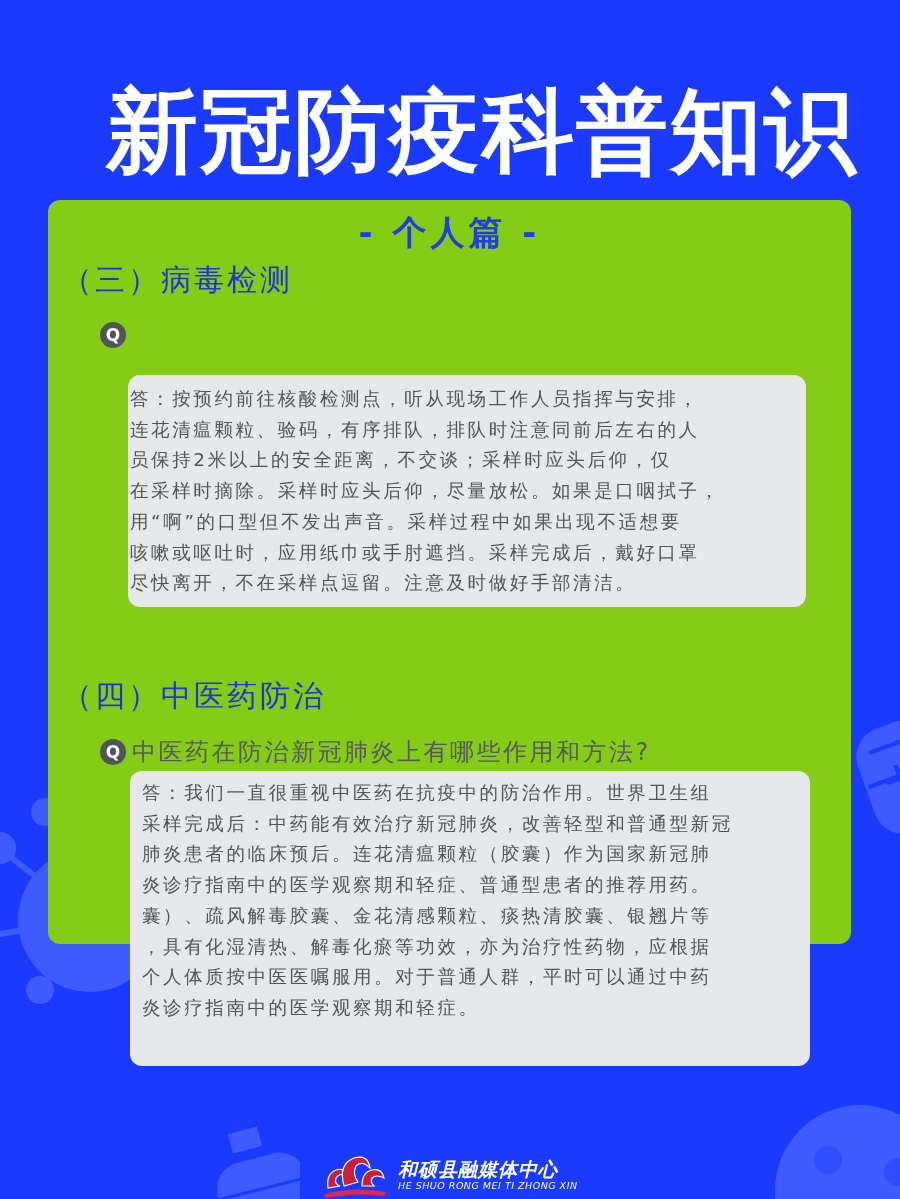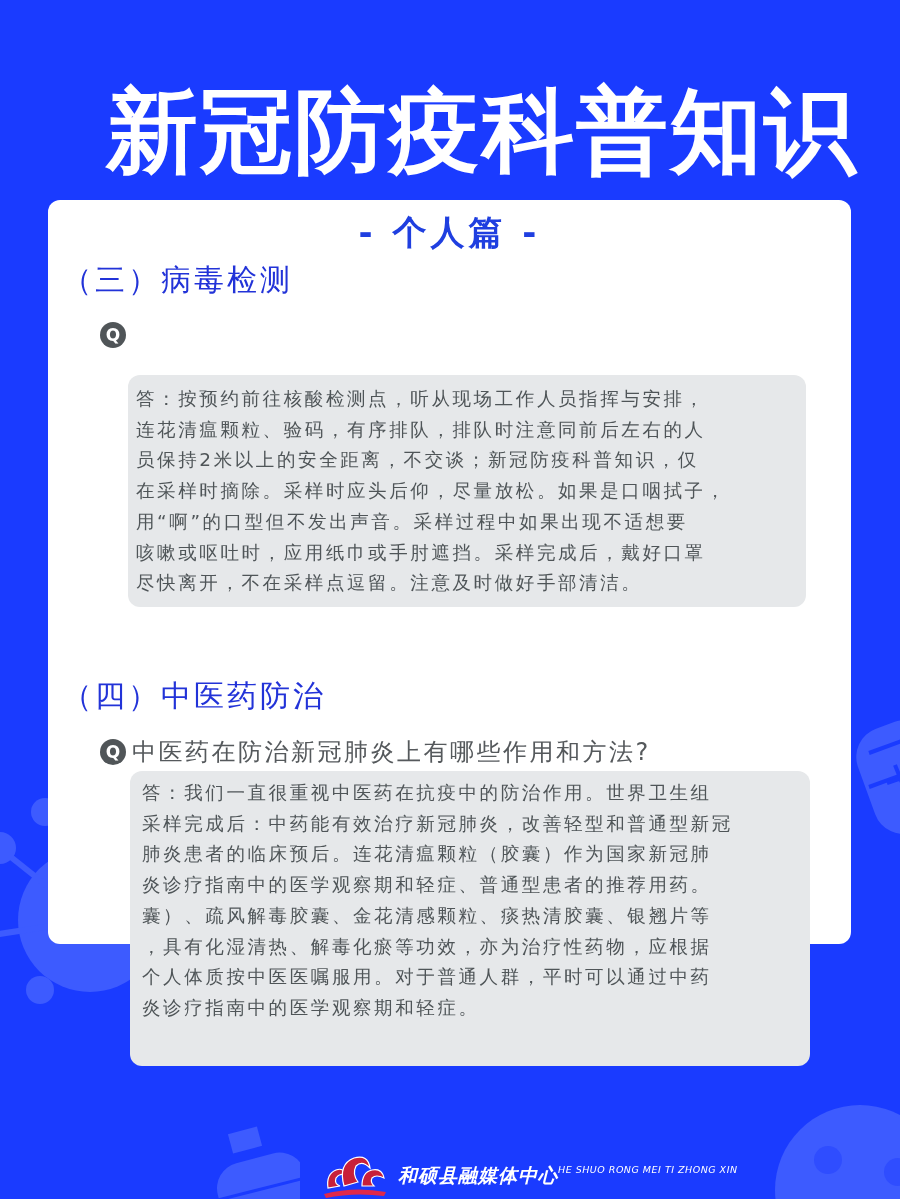--- a/index.html
+++ b/index.html
@@ -14,21 +14,21 @@
   .virus-right { left:770px; top:1040px; width:200px; height:170px; }
   .bottle-bottom { left:210px; top:1120px; width:90px; height:90px; }
 
   .main-title {
     position:absolute; left:0; top:86px; width:900px; text-align:center;
     color:#ffffff; font-size:92px; font-weight:bold; letter-spacing:2px;
     line-height:1; white-space:nowrap;padding-left:32px;
   }
   .card {
     position:absolute; left:48px; top:200px; width:803px; height:744px;
-    background:#ffffff; border-radius:12px;
+    background:#84cc16; border-radius:12px;
   }
   .subtitle {
     position:absolute; left:0; top:12px; width:803px; text-align:center;
     color:#1f3fe0; font-size:34px; font-weight:bold; line-height:40px; letter-spacing:4px;
   }
   .section-head {
     position:absolute; left:14px; color:#2233d8; font-size:30px; line-height:36px;
     letter-spacing:3px; white-space:nowrap;
   }
   .section-3 { top:62px; }
@@ -42,29 +42,29 @@
   .q-badge {
     width:26px; height:26px; border-radius:50%; background:#505558; color:#fff;
     display:inline-flex; align-items:center; justify-content:center;
     font-weight:bold; font-size:17px; margin-right:6px; flex-shrink:0; letter-spacing:0;
   }
   .answer {
     position:absolute; background:#e6e8ea; border-radius:12px;
     color:#4f5558; font-size:18.5px; line-height:30.7px; letter-spacing:2.6px;
     box-sizing:border-box; text-align:justify;
   }
-  .a1 { left:80px; top:175px; width:678px; height:232px; padding:9px 10px 0 8px; }
+  .a1 { left:80px; top:175px; width:678px; height:232px; padding:9px 10px 0 2px; }
   .a2 { left:82px; top:571px; width:680px; height:295px; padding:7px 20px 0 12px; }
   .answer .line { display:block; white-space:nowrap; }
 
   .footer {
     position:absolute; left:318px; top:1152px; display:flex; align-items:center;
   }
   .logo { width:72px; height:46px; margin-right:8px; }
-  .footer-text { display:flex; flex-direction:row; }
+  .footer-text { display:flex; flex-direction:column; }
   .footer-cn { color:#ffffff; font-size:19px; font-style:italic; font-weight:bold; letter-spacing:1px; line-height:22px; }
   .footer-en { color:#ffffff; font-size:9.5px; font-style:italic; letter-spacing:0.5px; line-height:12px; }
 </style>
 </head>
 <body>
 
 <svg class="deco virus-left" viewBox="0 0 230 260">
   <g fill="#3d5bff" stroke="#3d5bff">
     <circle cx="150" cy="150" r="72" stroke="none"></circle>
     <line x1="150" y1="150" x2="62" y2="80" stroke-width="6"></line>
@@ -105,21 +105,21 @@
 <div class="card">
   <div class="subtitle">- 个人篇 -</div>
 
   <div class="section-head section-3">（三）病毒检测</div>
   <div class="question q1">
     <span class="q-badge">Q</span>
   </div>
   <div class="answer a1">
     <span class="line">答：按预约前往核酸检测点，听从现场工作人员指挥与安排，</span>
     <span class="line">连花清瘟颗粒、验码，有序排队，排队时注意同前后左右的人</span>
-    <span class="line">员保持2米以上的安全距离，不交谈；新冠防疫科普知识，仅</span>
+    <span class="line">员保持2米以上的安全距离，不交谈；采样时应头后仰，仅</span>
     <span class="line">在采样时摘除。采样时应头后仰，尽量放松。如果是口咽拭子，</span>
     <span class="line">用“啊”的口型但不发出声音。采样过程中如果出现不适想要</span>
     <span class="line">咳嗽或呕吐时，应用纸巾或手肘遮挡。采样完成后，戴好口罩</span>
     <span class="line">尽快离开，不在采样点逗留。注意及时做好手部清洁。</span>
   </div>
 
   <div class="section-head section-4">（四）中医药防治</div>
   <div class="question q2">
     <span class="q-badge">Q</span>
     <span>中医药在防治新冠肺炎上有哪些作用和方法?</span>

